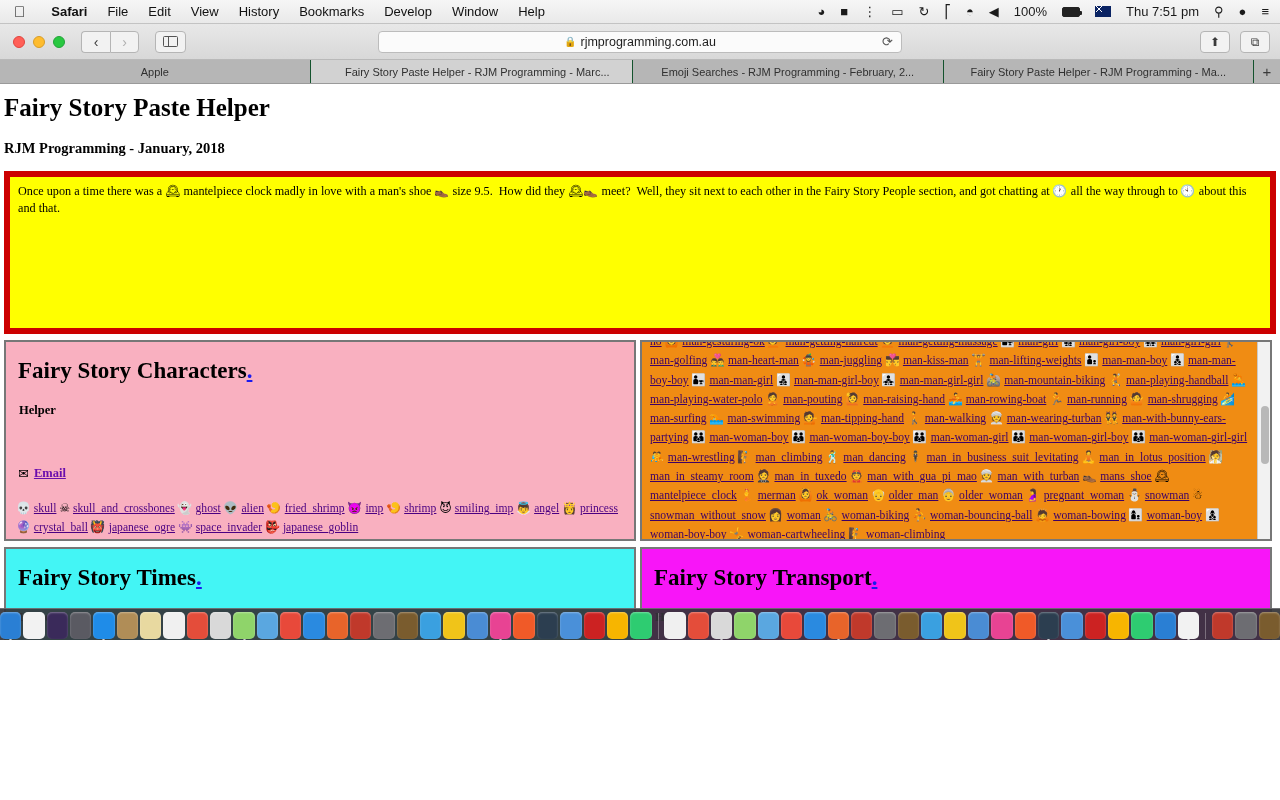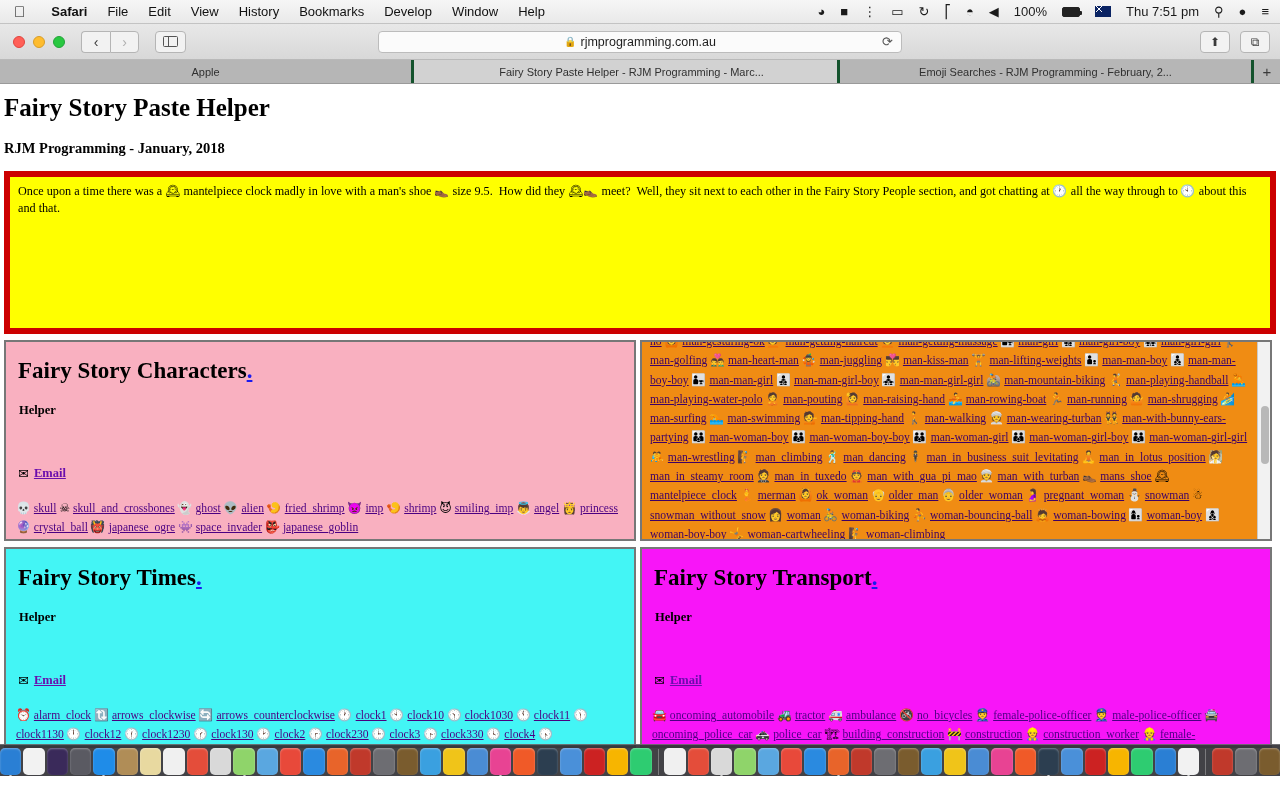--- a/index.html
+++ b/index.html
@@ -93,33 +93,33 @@
 
   
   #tabbar{
     height: 24px; width:1280px; display:flex;
     background:#b6b6b6; border-bottom:1px solid #9a9a9a;
   }
   .tab{
     flex:1 1 0; min-width:0;
     display:flex;align-items:center;justify-content:center;
     font-size:11px;color:#303030;
-    border-right:3px solid #14532d;
+    border-right:1px solid #14532d;
     padding:0 8px; white-space:nowrap; overflow:hidden; text-overflow:ellipsis;
     background:#b6b6b6;
   }
   .tab.active{background:#d2d2d2;padding-left:20px;}
   .tabplus{
     width:26px;display:flex;align-items:center;justify-content:center;
     font-size:15px;color:#3a3a3a;background:#b6b6b6;
   }
 
   
   #page{
-    width:1280px; height: 692px; background:#fff; overflow:hidden;
+    width:1280px; height: 556px; background:#fff; overflow:hidden;
     position:relative;
     font-family:"Liberation Serif", serif;
   }
   h1#title{
     font-size:25px; margin: 10px 0 0 4px; font-weight:bold; color:#000;
     font-family:"Liberation Serif", serif;
   }
   h3#subtitle{
     font-size:14.5px; margin: 18px 0 0 4px; font-weight:bold; color:#000;
     font-family:"Liberation Serif", serif;
@@ -261,20 +261,21 @@
   <div class="tbright">
     <div class="tbbtn">⬆</div>
     <div class="tbbtn">⧉</div>
   </div>
 </div>
 
 <div id="tabbar">
   <div class="tab">Apple</div>
   <div class="tab active">Fairy Story Paste Helper - RJM Programming - Marc...</div>
   <div class="tab">Emoji Searches - RJM Programming - February, 2...</div>
+  <div class="tab">Fairy Story Paste Helper - RJM Programming - Ma...</div>
   <div class="tabplus">+</div>
 </div>
 
 <div id="page">
 
   <h1 id="title">Fairy Story Paste Helper</h1>
   <h3 id="subtitle">RJM Programming - January, 2018</h3>
 
   <div id="storybox">
     <span>Once upon a time there was a </span><span class="em">🕰</span><span> mantelpiece clock madly in love with a man's shoe </span><span class="em">👞</span><span> size 9.5.&nbsp; How did they </span><span class="em">🕰</span><span class="em">👞</span><span> meet?&nbsp; Well, they sit next to each other in the Fairy Story People section, and got chatting at </span><span class="em">🕐</span><span> all the way through to </span><span class="em">🕙</span><span> about this and that.</span>

